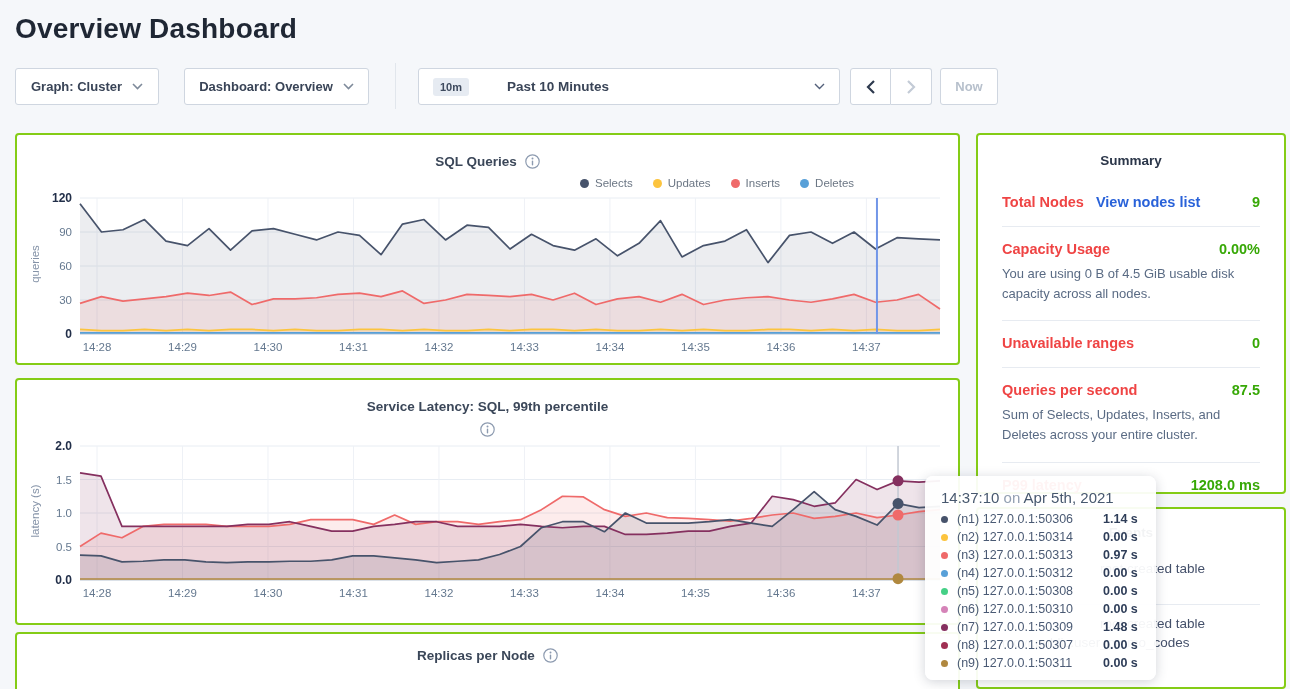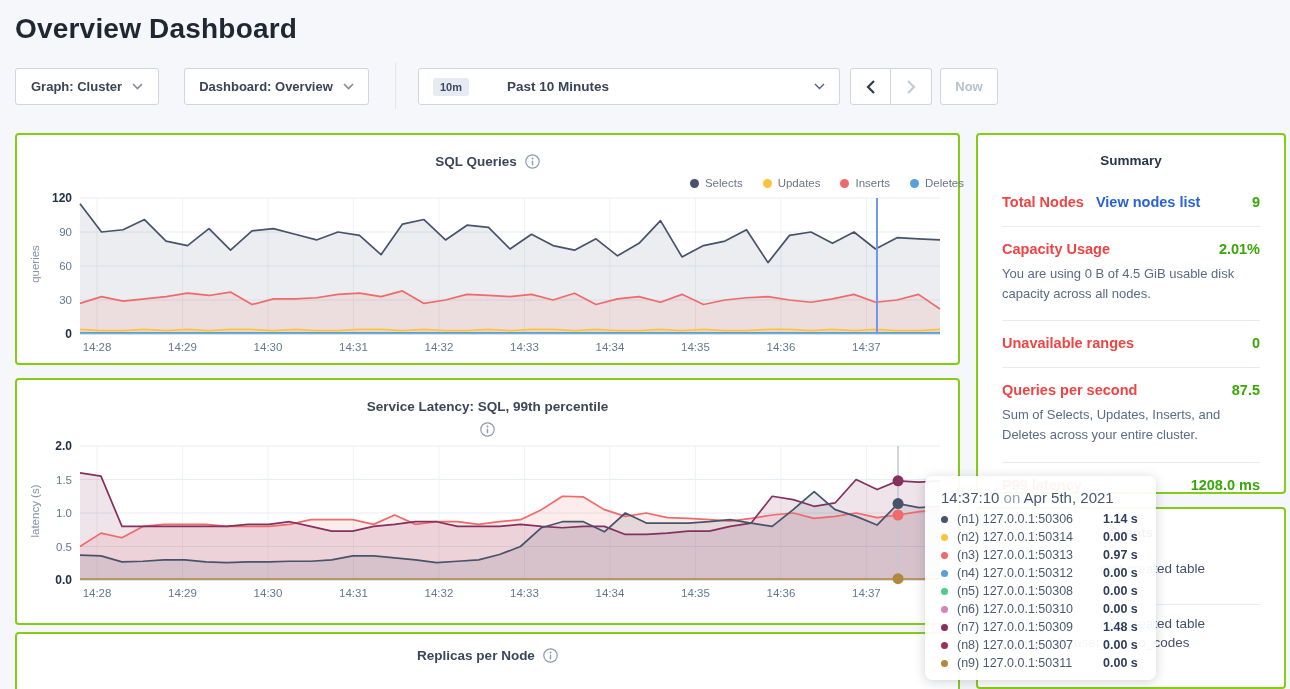--- a/index.html
+++ b/index.html
@@ -32,21 +32,21 @@
   #card-lat { left:15px; top:378px; width:945px; height:247px; }
   #card-rep { left:15px; top:632px; width:945px; height:80px; }
   #card-summary { left:976px; top:133px; width:310px; height:361px; }
   #card-events  { left:976px; top:507px; width:310px; height:182px; overflow:hidden; }
 
   .chart-title-row { position:absolute; left:0; right:0; display:flex; justify-content:center; align-items:center; gap:8px; }
   .chart-title { font-size:13.5px; font-weight:bold; color:#3b4759; }
   .info-icon { width:15px; height:15px; }
 
   .legend { position:absolute; display:flex; gap:20px; }
-  #legend-sql { left:604px; top:177px; width:360px; justify-content:flex-end; }
+  #legend-sql { left:580px; top:177px; width:360px; justify-content:flex-start; }
   .legend-item { display:flex; align-items:center; gap:6px; font-size:11.5px; color:#6b7684; }
   .legend-dot { width:9px; height:9px; border-radius:50%; }
 
   .ylab { position:absolute; width:90px; text-align:center; font-size:11.5px; color:#8593a8;
           transform:rotate(-90deg); }
   #ylab-sql { left:-10px; top:258px; }
   #ylab-lat { left:-10px; top:505px; }
 
   svg.chart { position:absolute; overflow:visible; }
   #chart-sql { left:20px; top:190px; }
@@ -285,21 +285,21 @@
       <div class="sum-section">
         <div class="sum-head">
           <span class="sum-label">Total Nodes</span>
           <span class="sum-link">View nodes list</span>
           <span class="sum-value">9</span>
         </div>
       </div>
       <div class="sum-section">
         <div class="sum-head">
           <span class="sum-label">Capacity Usage</span>
-          <span class="sum-value">2.01%</span>
+          <span class="sum-value">0.00%</span>
         </div>
         <div class="sum-desc">You are using 0 B of 4.5 GiB usable disk capacity across all nodes.</div>
       </div>
       <div class="sum-section">
         <div class="sum-head">
           <span class="sum-label">Unavailable ranges</span>
           <span class="sum-value">0</span>
         </div>
       </div>
       <div class="sum-section">

